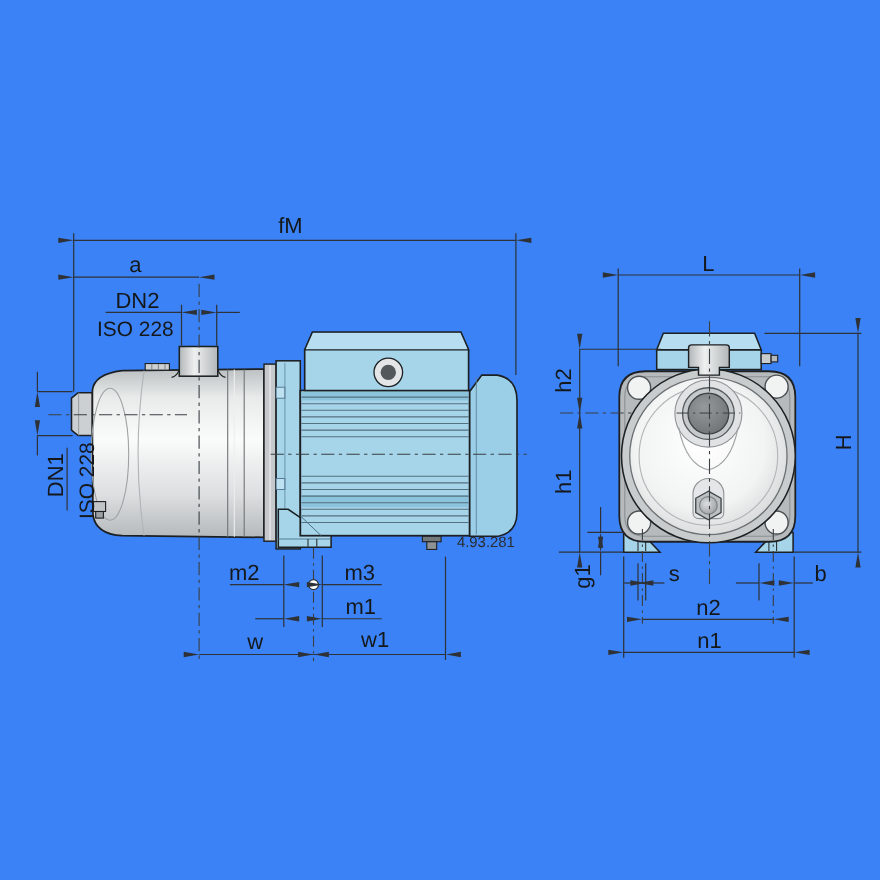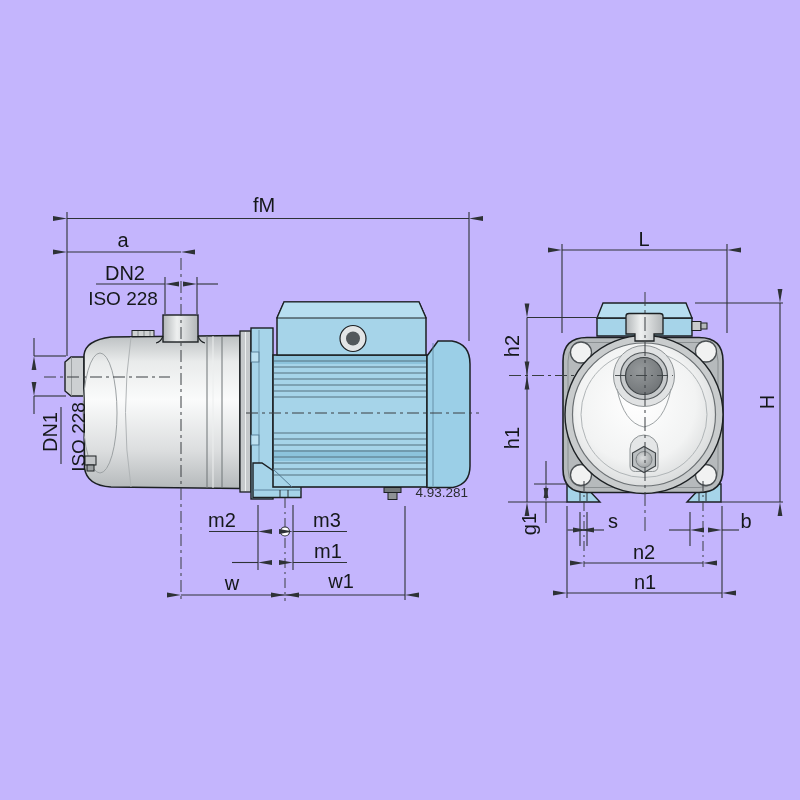--- a/index.html
+++ b/index.html
@@ -1,16 +1,16 @@
 <!DOCTYPE html>
 <html><head>
 <meta charset="utf-8">
 <style>
   html,body{margin:0;padding:0;background:#ffffff;}
-  .canvas{position:relative;width:800px;height:800px;background:#c4b5fd;overflow:hidden;
+  .canvas{position:relative;width:800px;height:800px;background:#3b82f6;overflow:hidden;
           font-family:"Liberation Sans", sans-serif;}
   svg text{font-family:"Liberation Sans", sans-serif; fill:#15181a;}
   .dim-label{font-size:20px;}
   .iso-label{font-size:19px;}
   .ref-label{font-size:13.5px; fill:#2a2d30;}
 </style>
 </head>
 <body>
 
 <div class="canvas">

